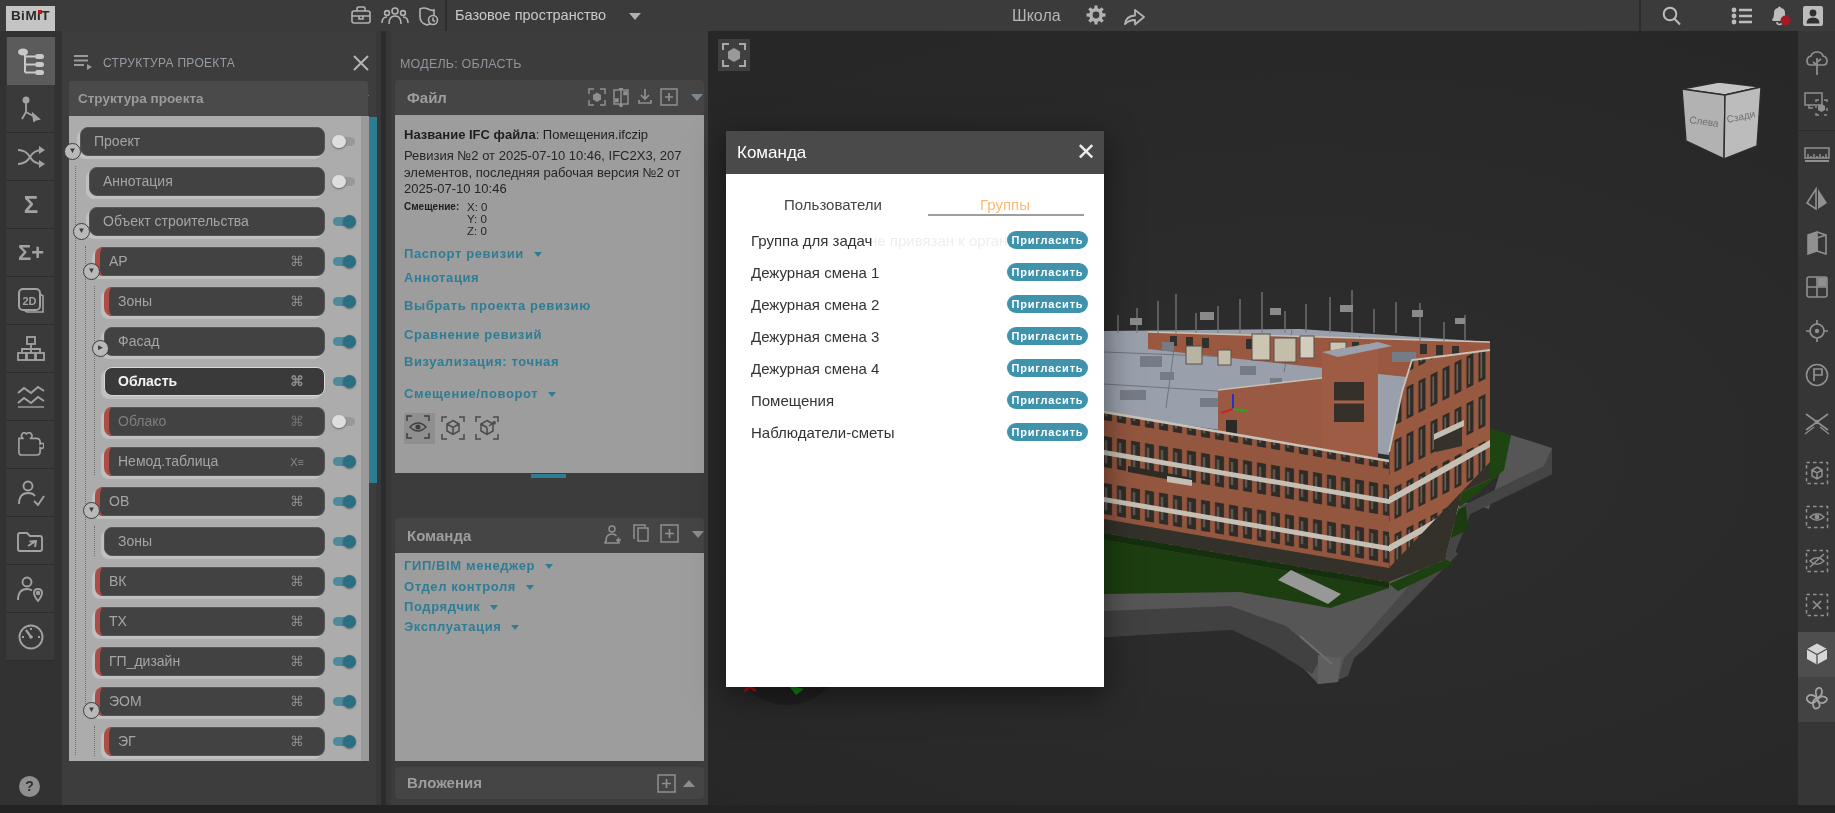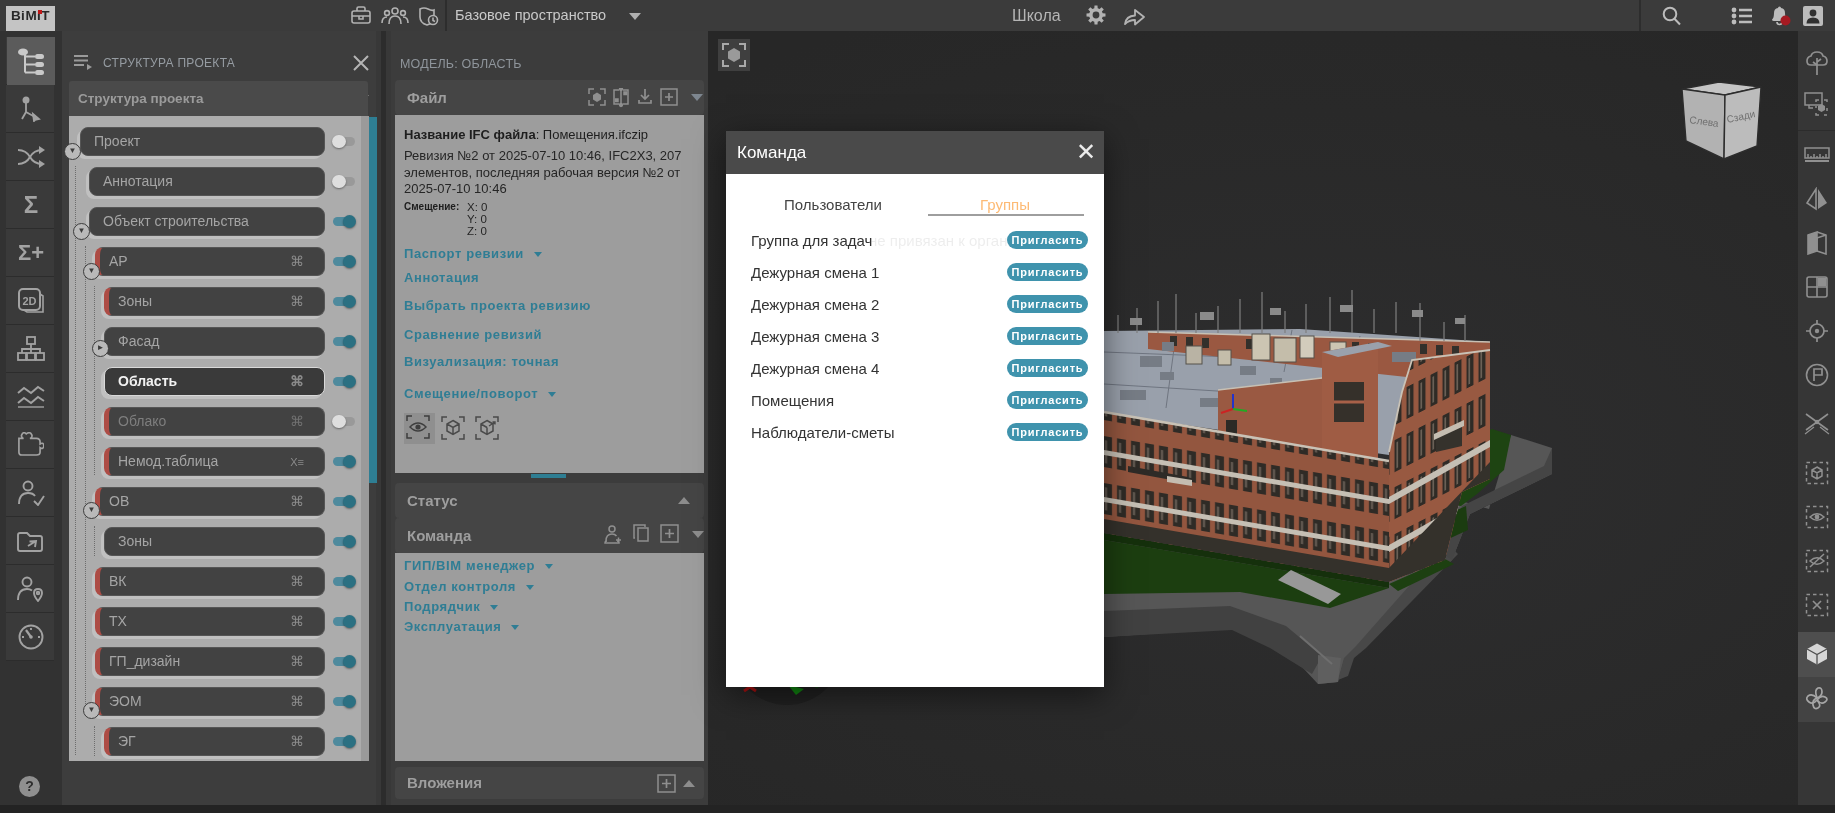--- a/index.html
+++ b/index.html
@@ -339,21 +339,20 @@
   <div class="abs" style="left:404px;top:148px;width:292px;font-size:13px;line-height:16.5px;color:#262626">Ревизия №2 от 2025-07-10 10:46, IFC2X3, 207 элементов, последняя рабочая версия №2 от 2025-07-10 10:46</div>
   <div class="abs" style="left:404px;top:201px;font-size:10px;font-weight:bold;color:#1e1e1e">Смещение:</div>
   <div class="abs" style="left:467px;top:201px;font-size:11.5px;color:#262626;line-height:12px">X: 0<br>Y: 0<br>Z: 0</div>
   <div class="abs tlink" style="left:404px;top:246px">Паспорт ревизии<span class="caret"></span></div>
   <div class="abs tlink" style="left:404px;top:270px">Аннотация</div>
   <div class="abs tlink" style="left:404px;top:298px">Выбрать проекта ревизию</div>
   <div class="abs tlink" style="left:404px;top:327px">Сравнение ревизий</div>
   <div class="abs tlink" style="left:404px;top:354px">Визуализация: точная</div>
   <div class="abs tlink" style="left:404px;top:386px">Смещение/поворот<span class="caret"></span></div>
   <div class="abs" style="left:531px;top:474px;width:35px;height:4px;background:#2e7e93"></div>
-  <div class="sechead" style="top:483px">Статус<span class="upcaret" style="position:absolute;right:14px;top:14px"></span></div>
   <div class="sechead" style="top:518px">Команда</div>
   <svg class="abs" style="left:604px;top:524px" width="100" height="22" viewBox="0 0 100 22">
     <g fill="none" stroke="#8f8f8f" stroke-width="1.5">
       <circle cx="8" cy="5" r="3"></circle>
       <path d="M2,17 Q2,10 8,10 Q11,10 12.5,12"></path>
       <path d="M3,17 Q1,17 1,19 L15,19 Q15,17 13,17"></path>
       <path d="M12,16 L17,16 M14.5,13.5 L14.5,18.5"></path>
     </g>
     <g fill="none" stroke="#8f8f8f" stroke-width="1.5">
       <rect x="34" y="4" width="10" height="13"></rect>

